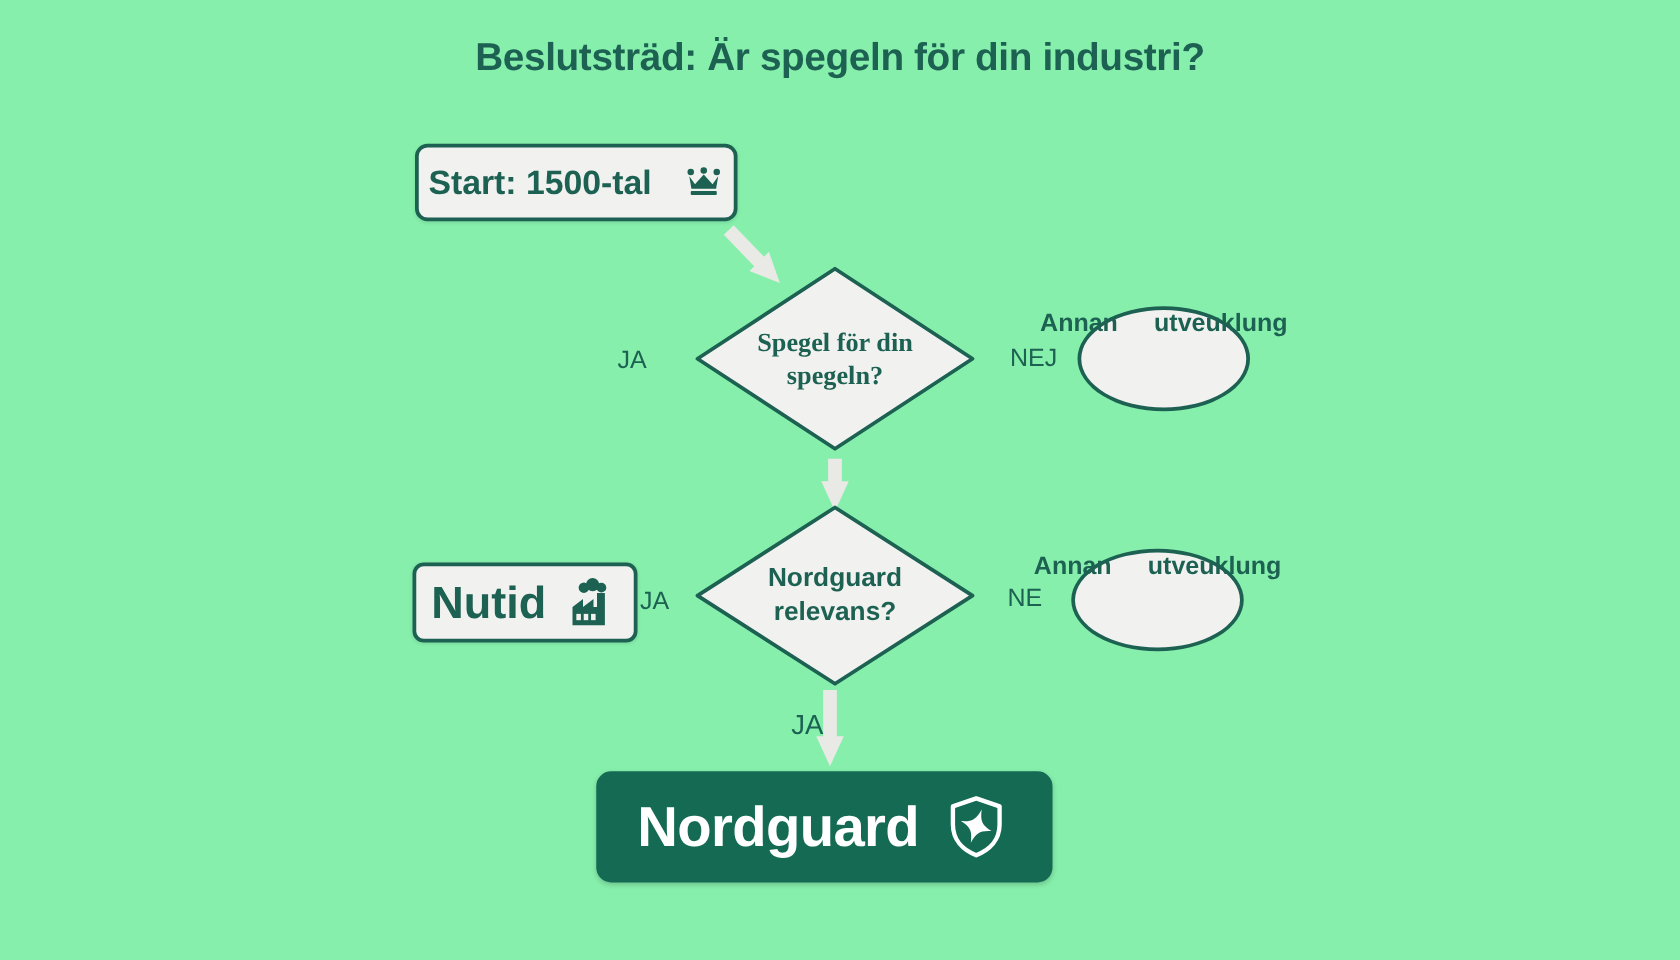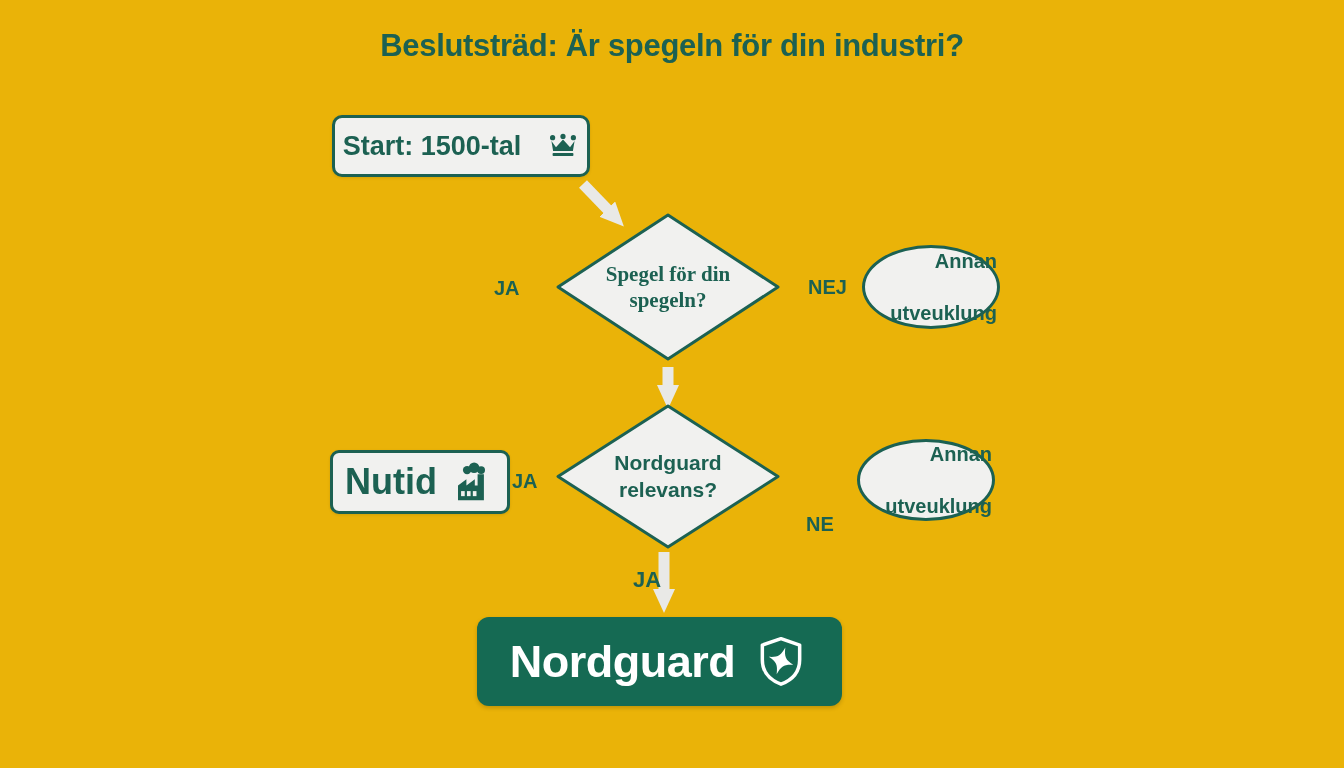--- a/index.html
+++ b/index.html
@@ -1,19 +1,19 @@
 <!DOCTYPE html>
 <html><head>
 <meta charset="utf-8">
 <style>
   html,body{margin:0;padding:0;}
   #canvas{
     position:relative;
     width:1344px;height:768px;
-    background:#eab308;
+    background:#86efac;
     font-family:"Liberation Sans", sans-serif;
     overflow:hidden;
   }
   .abs{position:absolute;}
   .title{
     top:28px;left:0;width:100%;
     text-align:center;
     font-size:31px;font-weight:bold;
     color:#1c6152;
     letter-spacing:-0.3px;
@@ -34,30 +34,30 @@
   .diamond-text{
     position:absolute;left:0;top:0;width:100%;height:100%;
     display:flex;flex-direction:column;align-items:center;justify-content:center;
     color:#1c6152;font-weight:bold;font-size:21px;line-height:1.25;
     text-align:center;
   }
   .ellipse{
     border:3px solid #1c6152;
     background:#f1f1ef;
     border-radius:50%;
-    display:flex;flex-direction:column;align-items:flex-end;justify-content:center;
+    display:flex;flex-direction:row;align-items:flex-start;justify-content:center;
     color:#1c6152;font-weight:bold;font-size:20px;line-height:1.15;
     text-align:center;
     box-sizing:border-box;
     gap:29px;
   }
   .ellipse-1{left:862px;top:245px;width:138px;height:84px;}
   .ellipse-2{left:857px;top:439px;width:138px;height:82px;}
   .edge-label{
-    color:#1c6152;font-weight:bold;font-size:20px;
+    color:#1c6152;font-weight:normal;font-size:20px;
     z-index:5;
   }
   .result-box{
     left:477px;top:617px;width:365px;height:89px;
     background:#156a53;border-radius:12px;
     display:flex;align-items:center;justify-content:center;gap:18px;
     color:#ffffff;font-weight:bold;font-size:45px;
     box-shadow:0 2px 4px rgba(0,0,0,0.18);
     letter-spacing:-0.5px;
   }
@@ -136,21 +136,21 @@
           <path d="M6 28 V17.5 L12 13 V17.5 L18 13 V17.5 H20 V9.5 H24.5 V28 Z"></path>
           <rect x="8.2" y="21.5" width="2.6" height="3.6" fill="#f1f1ef"></rect>
           <rect x="12.4" y="21.5" width="2.6" height="3.6" fill="#f1f1ef"></rect>
           <rect x="16.6" y="21.5" width="2.6" height="3.6" fill="#f1f1ef"></rect>
         </g>
       </svg>
     </span>
   </div>
 
   <div class="abs edge-label" style="left:512px;top:470px;">JA</div>
-  <div class="abs edge-label" style="left:806px;top:468px;margin-top:45px;">NE</div>
+  <div class="abs edge-label" style="left:806px;top:468px;">NE</div>
   <div class="abs edge-label" style="left:633px;top:567px;font-size:22px;">JA</div>
 
   <div class="abs ellipse ellipse-2 node-layer">
     <span>Annan</span>
     <span>utveuklung</span>
   </div>
 
   <div class="abs result-box node-layer">
     <span>Nordguard</span>
     <span style="display:flex;">

